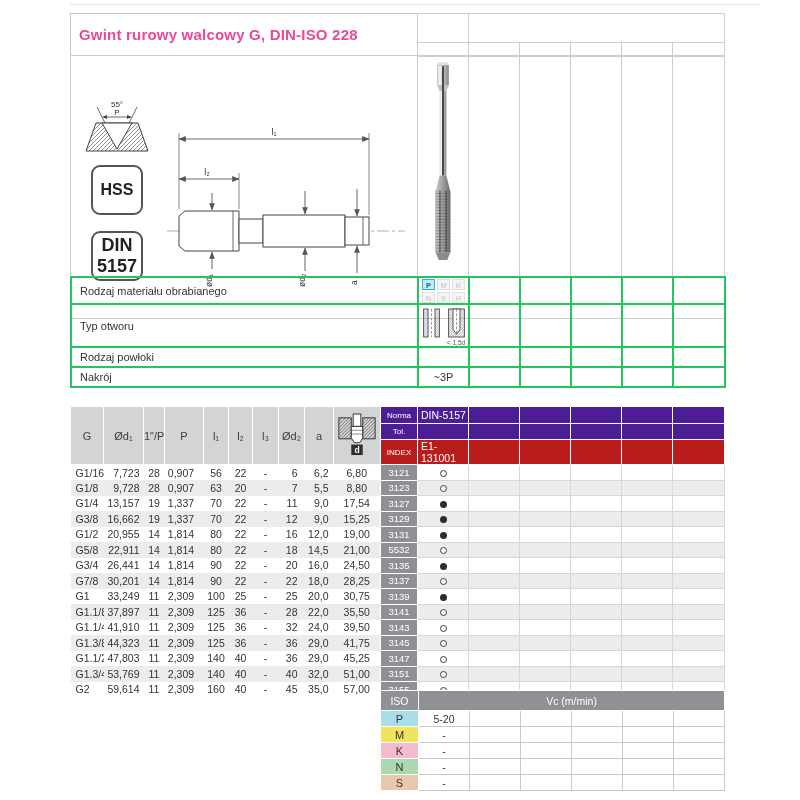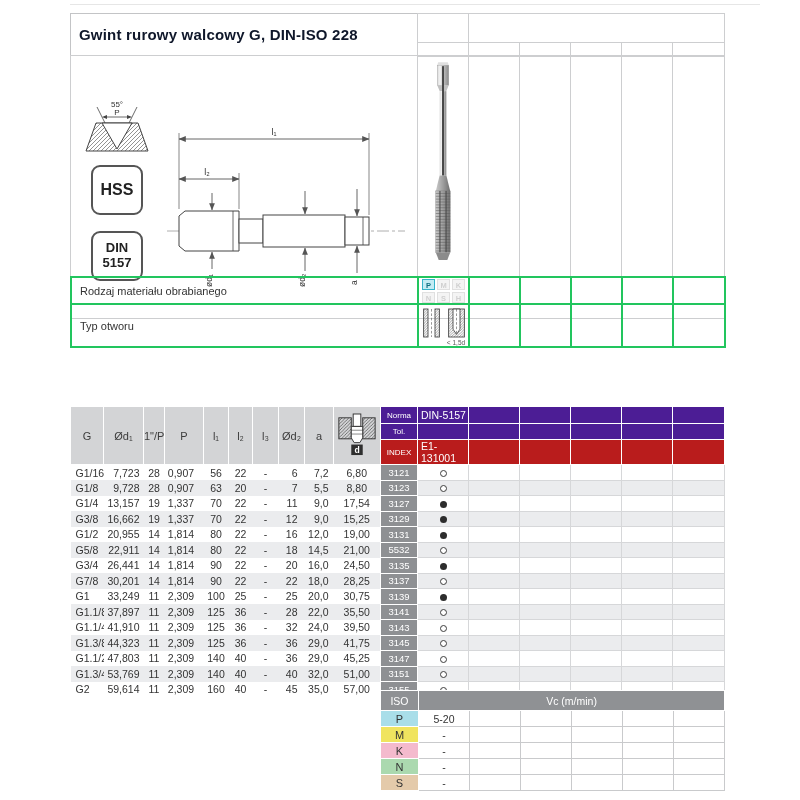--- a/index.html
+++ b/index.html
@@ -2,35 +2,35 @@
 <html><head>
 <meta charset="utf-8">
 <style>
   html,body{margin:0;padding:0;background:#fff;}
   .sheet{position:relative;width:800px;height:800px;background:#fff;overflow:hidden;
          font-family:"Liberation Sans","DejaVu Sans",sans-serif;color:#333;}
   .hairline{position:absolute;left:70px;top:4px;width:690px;height:1px;background:#e6e6e6;}
   
   .title-box{position:absolute;left:70px;top:13px;width:348px;height:43px;border:1px solid #c3c4c6;
              box-sizing:border-box;display:flex;align-items:center;}
-  .title-box .t{font-size:15px;font-weight:bold;color:#0f172a;padding-left:8px;letter-spacing:.2px;}
+  .title-box .t{font-size:15px;font-weight:bold;color:#ec4899;padding-left:8px;letter-spacing:.2px;}
   table.grid{border-collapse:collapse;table-layout:fixed;position:absolute;}
   table.grid td,table.grid th{box-sizing:border-box;padding:0;font-weight:normal;}
   .bcell{border:1px solid #cdced0;}
   
   #topright{left:417px;top:13px;width:307px;}
   
   #photorow{left:70px;top:55px;width:654px;}
   #photorow td{border:1px solid #cdced0;height:221px;vertical-align:top;}
   .draw-wrap{position:relative;width:100%;height:221px;margin-top:41px;}
   .badge-col{position:absolute;left:8px;top:2px;width:76px;display:flex;flex-direction:column;align-items:center;}
   .badge{box-sizing:border-box;border:2px solid #555;border-radius:9px;background:#fff;
          display:flex;flex-direction:column;align-items:center;justify-content:center;color:#222;}
   .badge.hss{width:52px;height:50px;font-size:16px;font-weight:bold;margin-top:10px;}
-  .badge.din{width:52px;height:50px;font-size:13px;font-weight:bold;line-height:1.15;margin-top:16px;}
+  .badge.din{width:52px;height:50px;font-size:18px;font-weight:bold;line-height:1.15;margin-top:16px;}
   .drawing{position:absolute;left:88px;top:22px;}
   .photo-cell{text-align:center;}
   
   #props{left:70px;top:276px;width:654px;}
   #props td{border:2px solid #22c55e;}
   #props .lbl{font-size:11px;color:#333;padding-left:8px;text-align:left;}
   #props .val{text-align:center;font-size:11px;color:#333;}
   .mat-grid{display:grid;grid-template-columns:repeat(3,13px);grid-gap:2px;width:43px;margin:0 auto;}
   .mat-box{width:13px;height:11px;border:1px solid #e0e0e0;background:#f4f4f4;color:#d0d0d0;
            font-size:7.5px;font-weight:bold;text-align:center;line-height:11px;box-sizing:border-box;}
@@ -277,20 +277,38 @@
                     </pattern>
                   </defs>
               <rect x="3" y="1" width="18" height="32" fill="url(#hB2)" stroke="#444" stroke-width="1"></rect>
               <polygon points="8,1 16,1 16,24 12,30 8,24" fill="#fff" stroke="#444" stroke-width="1"></polygon>
               <line x1="12" y1="1" x2="12" y2="29" stroke="#555" stroke-width="0.7" stroke-dasharray="3 2"></line>
             </svg>
             <span class="hole-cap">&lt; 1,5d</span>
           </div>
         </div>
       </td>
+      <td></td>
+          <td></td>
+          <td></td>
+          <td></td>
+          <td></td>
+    </tr>
+    <tr style="height:20px">
+      <td class="lbl">Rodzaj powłoki</td>
+      <td class="val"></td>
+      <td></td>
+          <td></td>
+          <td></td>
+          <td></td>
+          <td></td>
+    </tr>
+    <tr style="height:20px">
+      <td class="lbl">Nakrój</td>
+      <td class="val">~3P</td>
       <td></td>
           <td></td>
           <td></td>
           <td></td>
           <td></td>
     </tr>
   </tbody>
     </table>
 
   <table class="grid" id="maintab">
@@ -371,21 +389,21 @@
     <tbody id="mainbody">
         <tr>
           <td class="c-g">G1/16</td>
           <td class="c-d1">7,723</td>
           <td class="c-tpi">28</td>
           <td class="c-p">0,907</td>
           <td class="c-l1">56</td>
           <td class="c-l2">22</td>
           <td class="c-l3">-</td>
           <td class="c-d2">6</td>
-          <td class="c-a">7,2</td>
+          <td class="c-a">6,2</td>
           <td class="c-drill">6,80</td>
           <td class="c-badge">3121</td>
           <td class="c-dot"><span class="dot-open"></span></td>
           <td class="c-cat"></td>
           <td class="c-cat"></td>
           <td class="c-cat"></td>
           <td class="c-cat"></td>
           <td class="c-cat"></td>
         </tr>
         <tr>

